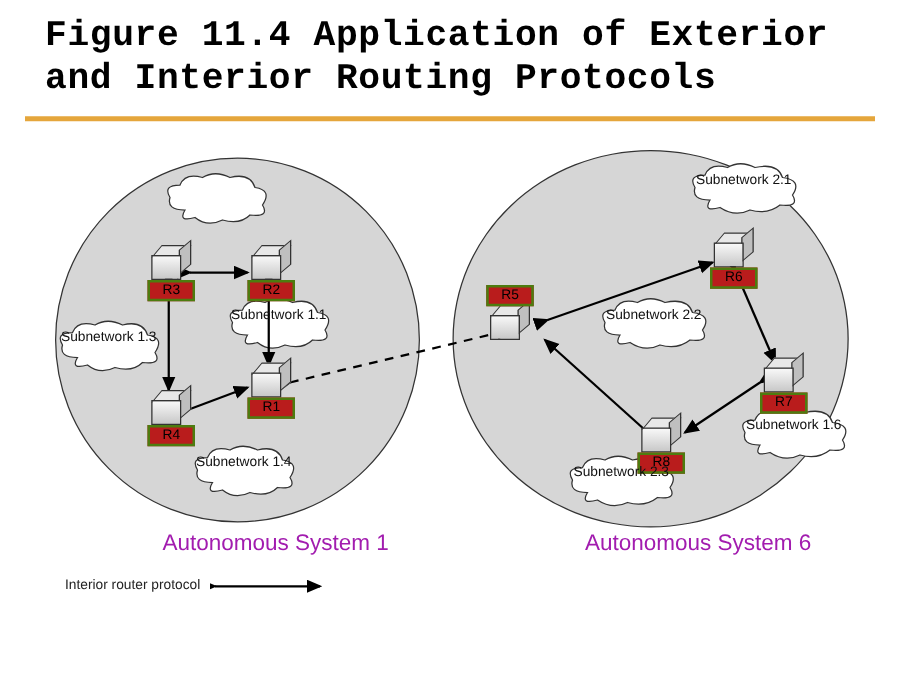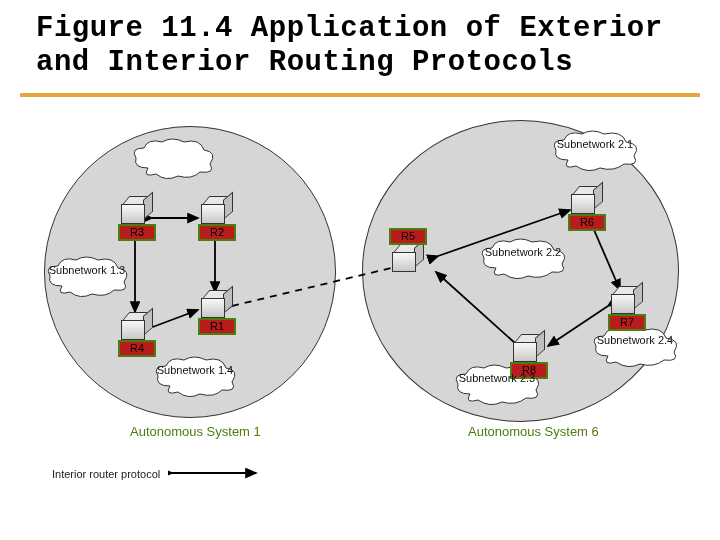--- a/index.html
+++ b/index.html
@@ -3,39 +3,39 @@
 <meta charset="utf-8">
 <style>
 html,body{margin:0;padding:0;width:720px;height:540px;background:#fff;font-family:Arial,Helvetica,sans-serif}
 .slide{position:relative;width:720px;height:540px}
 .title{position:absolute;left:36px;top:12px;font-family:Liberation Mono, monospace;font-weight:700;font-size:29px;line-height:1.18;color:#000;letter-spacing:.5px}
 .underline{position:absolute;left:20px;top:93px;width:680px;height:4px;background:#e5a63c}
 
 .as{position:absolute;background:#d6d6d6;border:1px solid #333;border-radius:50%}
 .as1{left:44px;top:126px;width:290px;height:290px}
 .as2{left:362px;top:120px;width:315px;height:300px}
-.as-label{position:absolute;font-size:13px;color:#4d7c0f}
+.as-label{position:absolute;font-size:18px;color:#a21caf}
 
 .cloud{position:absolute;font-size:11px;line-height:1.1;text-align:center;color:#111}
 .cloud svg{position:absolute;left:0;top:0}
 .cloud .txt{position:relative;z-index:2;padding-top:8px}
 
 .router{position:absolute;width:34px;height:28px}
 .router .cube{position:absolute;left:0;top:0;width:34px;height:28px}
 .router .lbl{position:absolute;left:0;top:28px;width:34px;font-size:11px;text-align:center;background:#b91c1c;border:2px solid #4d7c0f;line-height:13px}
 .router .lbl.top{top:-16px}
 
 .cube .front{position:absolute;left:3px;top:8px;width:22px;height:18px;background:linear-gradient(#f8f8f8,#c8c8c8);border:1px solid #333}
 .cube .top{position:absolute;left:3px;top:0;width:22px;height:8px;background:#e8e8e8;border:1px solid #333;transform:skewX(-40deg);transform-origin:bottom left}
 .cube .side{position:absolute;left:25px;top:4px;width:8px;height:18px;background:#bfbfbf;border:1px solid #333;transform:skewY(-40deg);transform-origin:top left}
 
 svg.lines{position:absolute;left:0;top:0;width:720px;height:540px;pointer-events:none}
 
 .legend{position:absolute;left:52px;top:462px;font-size:11px;color:#222}
-.legend .row{display:flex;align-items:flex-end;height:18px}
+.legend .row{display:flex;align-items:flex-start;height:18px}
 .legend .swatch{width:92px;height:14px;margin-left:8px;position:relative}
 </style>
 </head>
 <body>
 
 <div class="slide">
   <div class="title">Figure 11.4 Application of Exterior and Interior Routing Protocols</div>
   <div class="underline"></div>
 
   <div class="as as1"></div>
@@ -46,20 +46,27 @@
         <path d="M20 30 Q5 30 8 20 Q2 10 16 10 Q20 0 34 4 Q44 -2 56 4 Q72 0 76 12 Q90 14 82 26 Q88 36 72 34 Q64 42 50 38 Q38 44 28 36 Q14 40 20 30 Z" fill="#fff" stroke="#333"></path>
       </svg>
   </div>
   <div class="cloud" style="left:42px;top:256px;width:90px;height:42px">
     <svg width="90" height="42">
         <path d="M20 30 Q5 30 8 20 Q2 10 16 10 Q20 0 34 4 Q44 -2 56 4 Q72 0 76 12 Q90 14 82 26 Q88 36 72 34 Q64 42 50 38 Q38 44 28 36 Q14 40 20 30 Z" fill="#fff" stroke="#333"></path>
       </svg>
     <div class="txt">Subnetwork
 1.3</div>
   </div>
+  <div class="cloud" style="left:178px;top:238px;width:90px;height:42px">
+    <svg width="90" height="42">
+        <path d="M20 30 Q5 30 8 20 Q2 10 16 10 Q20 0 34 4 Q44 -2 56 4 Q72 0 76 12 Q90 14 82 26 Q88 36 72 34 Q64 42 50 38 Q38 44 28 36 Q14 40 20 30 Z" fill="#fff" stroke="#333"></path>
+      </svg>
+    <div class="txt">Subnetwork
+1.1</div>
+  </div>
   <div class="cloud" style="left:150px;top:356px;width:90px;height:42px">
     <svg width="90" height="42">
         <path d="M20 30 Q5 30 8 20 Q2 10 16 10 Q20 0 34 4 Q44 -2 56 4 Q72 0 76 12 Q90 14 82 26 Q88 36 72 34 Q64 42 50 38 Q38 44 28 36 Q14 40 20 30 Z" fill="#fff" stroke="#333"></path>
       </svg>
     <div class="txt">Subnetwork
 1.4</div>
   </div>
 
   <div class="cloud" style="left:548px;top:130px;width:94px;height:42px">
     <svg width="94" height="42">
@@ -80,21 +87,21 @@
         <path d="M20 30 Q5 30 8 20 Q2 10 16 10 Q20 0 34 4 Q44 -2 56 4 Q74 0 78 12 Q94 14 86 26 Q92 36 76 34 Q66 42 52 38 Q40 44 28 36 Q14 40 20 30 Z" fill="#fff" stroke="#333"></path>
       </svg>
     <div class="txt">Subnetwork
 2.3</div>
   </div>
   <div class="cloud" style="left:588px;top:326px;width:94px;height:42px">
     <svg width="94" height="42">
         <path d="M20 30 Q5 30 8 20 Q2 10 16 10 Q20 0 34 4 Q44 -2 56 4 Q74 0 78 12 Q94 14 86 26 Q92 36 76 34 Q66 42 52 38 Q40 44 28 36 Q14 40 20 30 Z" fill="#fff" stroke="#333"></path>
       </svg>
     <div class="txt">Subnetwork
-2.4</div>
+1.6</div>
   </div>
 
   <svg class="lines">
     <defs>
       <marker id="ah" markerWidth="8" markerHeight="8" refX="6" refY="3" orient="auto">
           <path d="M0 0 L7 3 L0 6 Z" fill="#000"></path>
         </marker>
     </defs>
 
     <line x1="152" y1="218" x2="198" y2="218" stroke="#000" stroke-width="1.8" marker-start="url(#ah)" marker-end="url(#ah)"></line>

